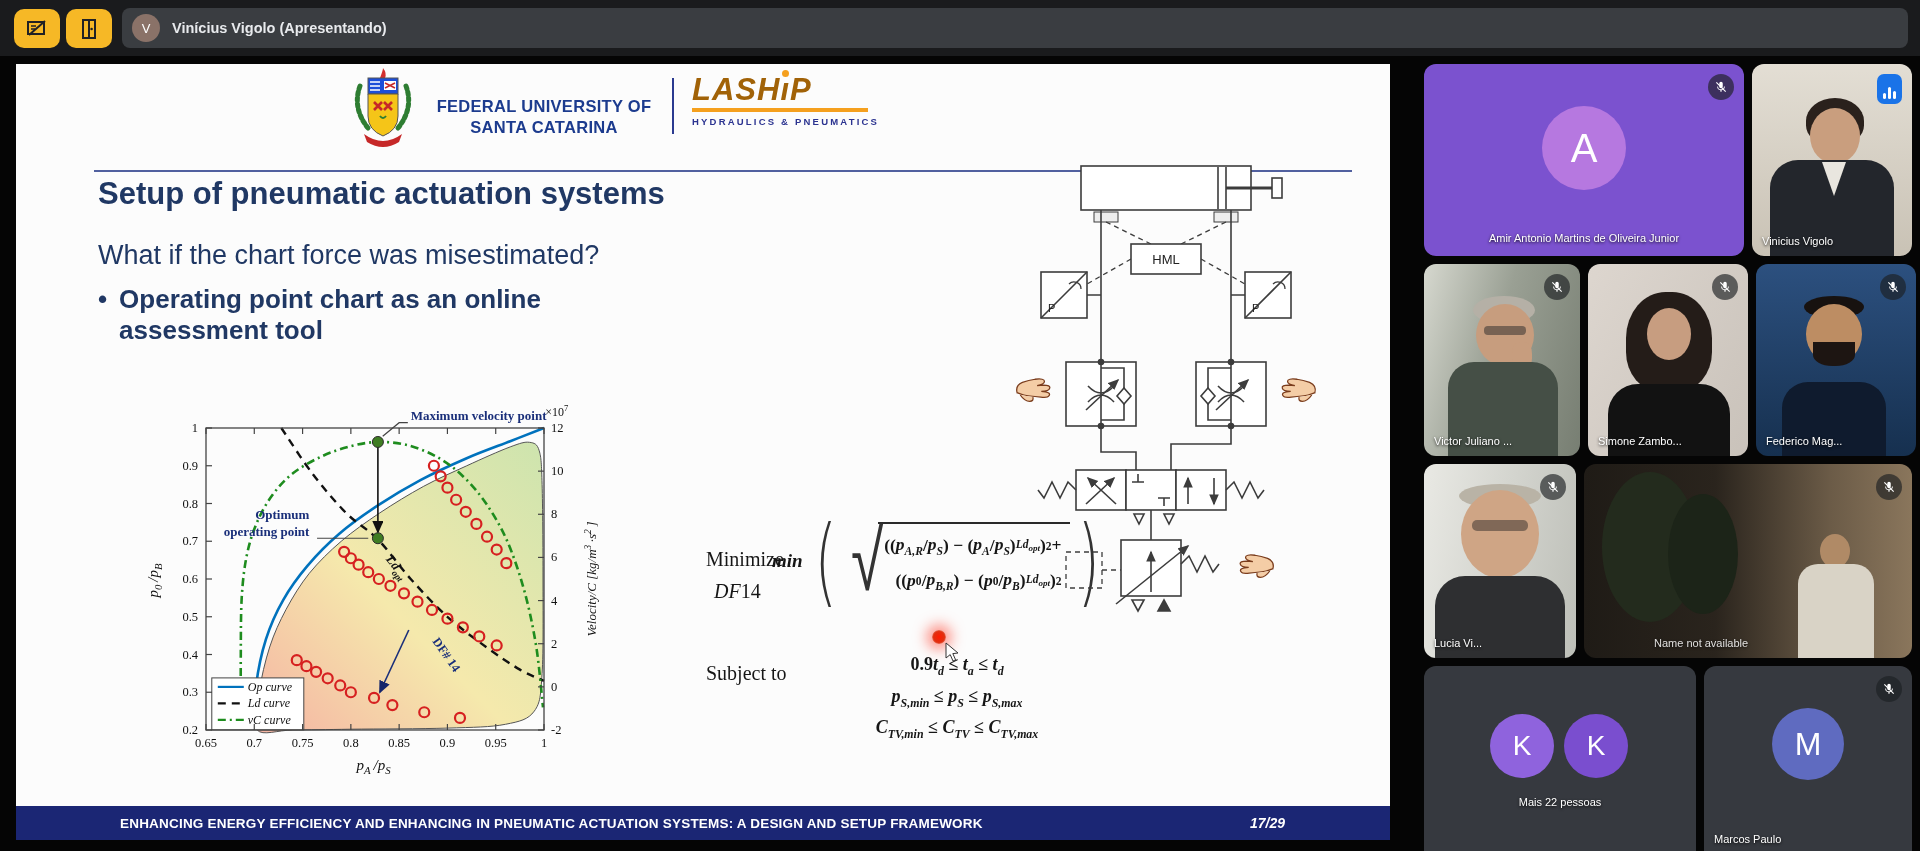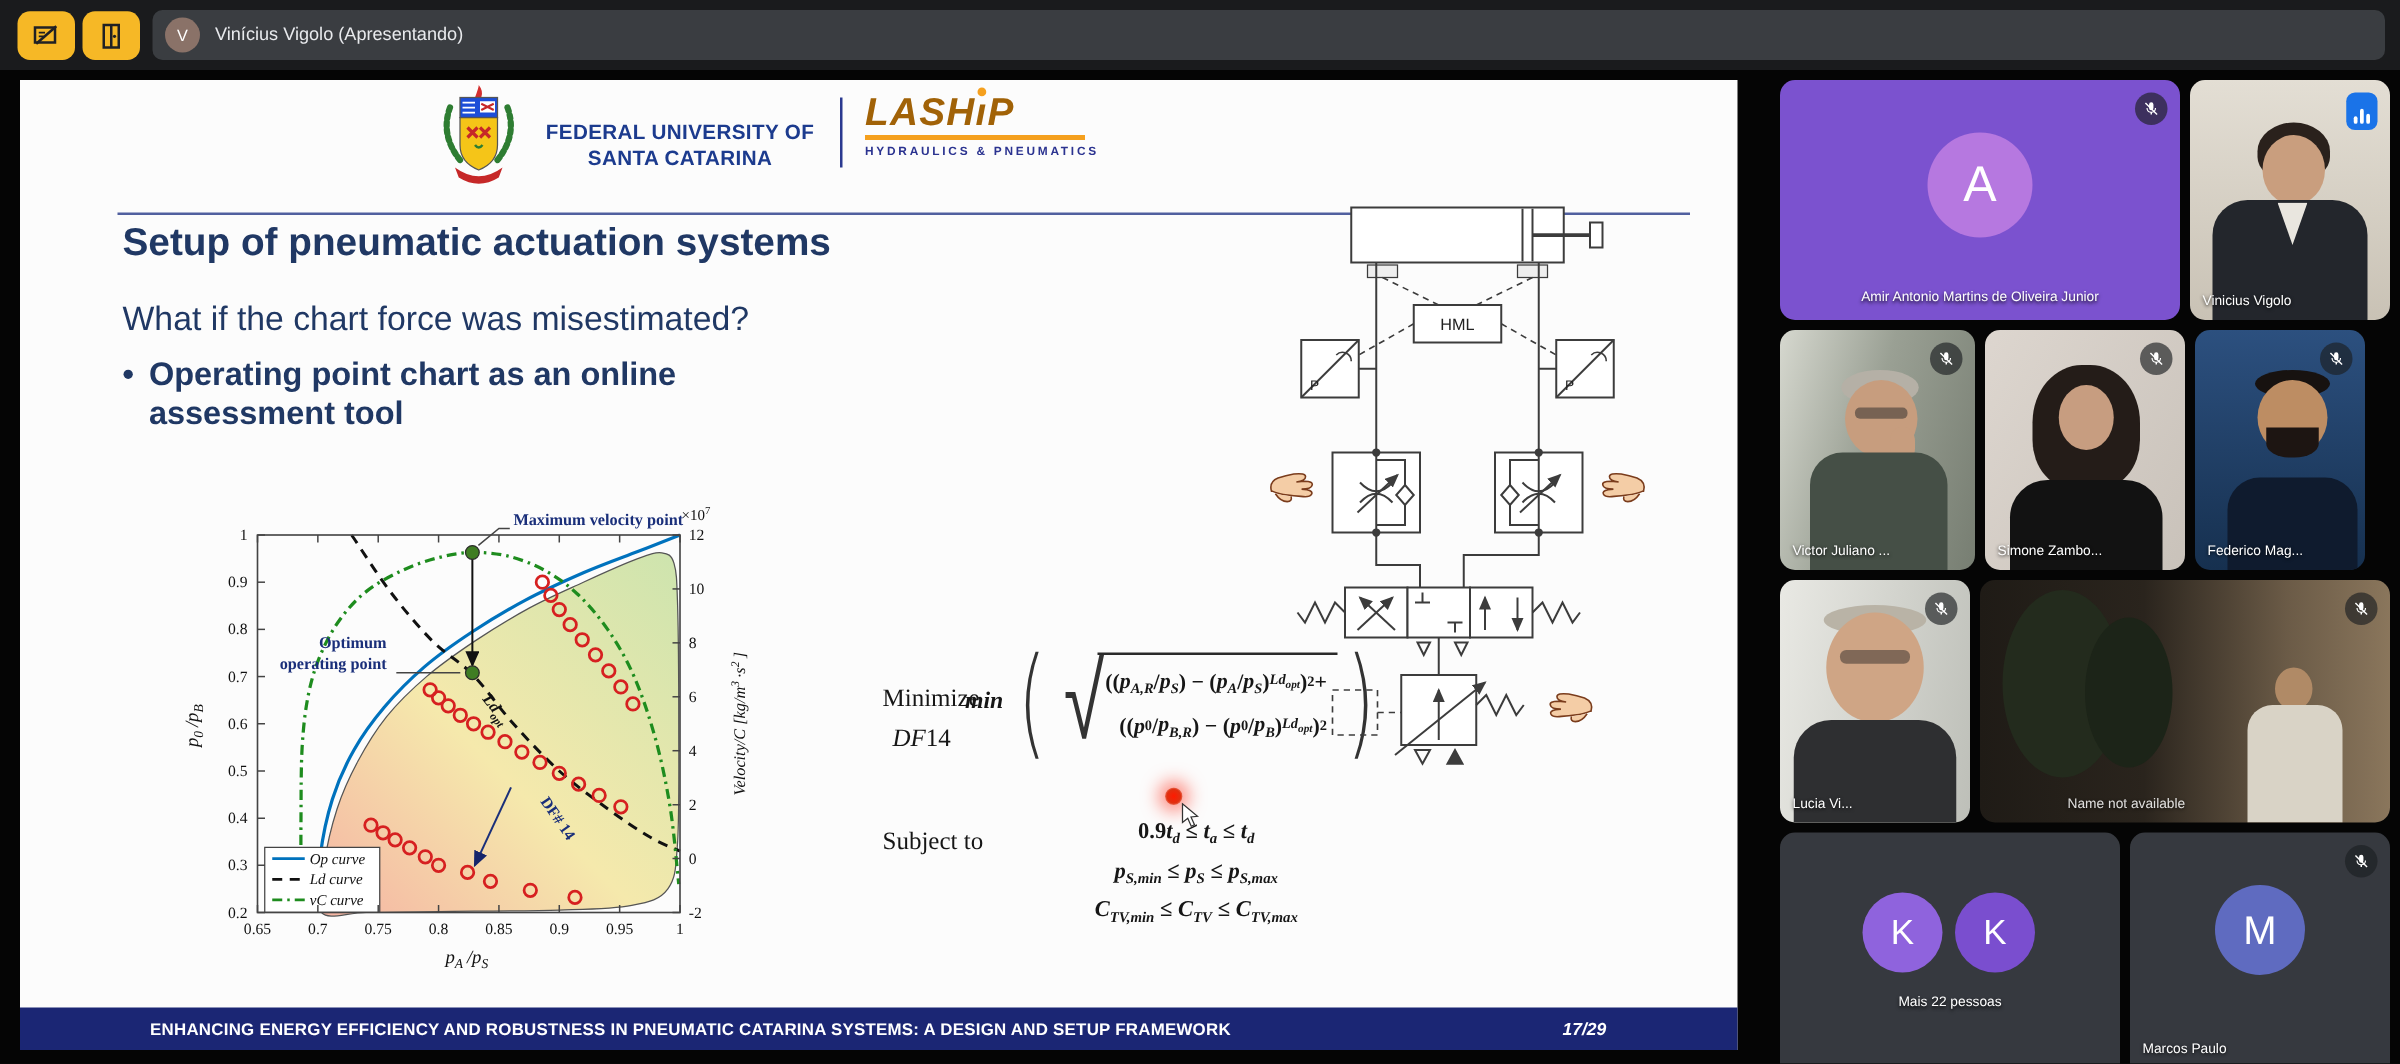--- a/index.html
+++ b/index.html
@@ -8,21 +8,21 @@
 
   
   #topbar{position:absolute;left:0;top:0;width:1920px;height:56px;background:#1a1b1d;}
   .ybtn{position:absolute;top:9px;width:46px;height:39px;border-radius:10px;background:#f6b826;
         display:flex;align-items:center;justify-content:center;cursor:pointer;}
   #ybtn1{left:14px;} #ybtn2{left:66px;}
   #presenter-pill{position:absolute;left:122px;top:8px;width:1786px;height:40px;border-radius:8px;
         background:#3a3d41;display:flex;align-items:center;padding-left:10px;box-sizing:border-box;}
   #pill-avatar{width:28px;height:28px;border-radius:50%;background:#8a7268;color:#fff;
         display:flex;align-items:center;justify-content:center;font-size:13px;}
-  #pill-name{margin-left:12px;color:#e8eaed;font-size:14.5px;font-weight:400;}
+  #pill-name{margin-left:12px;color:#e8eaed;font-size:14.5px;font-weight:700;}
 
   
   #slide{position:absolute;left:16px;top:64px;width:1374px;height:776px;background:#fcfcfc;}
   #slide *{box-sizing:border-box;}
   .abs{position:absolute;}
   #univ-text{left:408px;top:32px;width:240px;text-align:center;color:#1c3b8e;font-weight:bold;
         font-size:16.5px;line-height:1.25;letter-spacing:.3px;}
   #logo-divider{left:656px;top:14px;width:2px;height:56px;background:#2b3a90;}
   #laship{left:676px;top:10px;width:210px;text-align:left;}
   #laship-word{font-size:31px;font-weight:bold;font-style:italic;color:#a16207;letter-spacing:1px;line-height:1;}
@@ -95,21 +95,21 @@
   #t-victor .head{left:52px;top:40px;width:58px;height:62px;border-radius:50%;background:#c79d7e;}
   #t-victor .extra{left:60px;top:62px;width:42px;height:9px;border-radius:4px;background:rgba(40,40,40,.5);}
   #t-victor .shirt{left:88px;top:78px;width:20px;height:28px;border-radius:40%;background:#c79d7e;}
   #t-victor .torso{left:24px;top:98px;width:110px;height:94px;border-radius:26px 26px 0 0;background:#454f46;}
 
   #t-simone{left:1588px;top:264px;width:160px;height:192px;background:linear-gradient(120deg,#ddd6cf,#c9c2ba);}
   #t-simone .hair{left:38px;top:28px;width:86px;height:100px;border-radius:46% 46% 40% 40%;background:#241c18;}
   #t-simone .head{left:59px;top:44px;width:44px;height:52px;border-radius:50%;background:#c79d80;}
   #t-simone .torso{left:20px;top:120px;width:122px;height:72px;border-radius:30px 30px 0 0;background:#121212;}
 
-  #t-fede{left:1756px;top:264px;width:136px;height:192px;background:linear-gradient(180deg,#2c507f,#16304f);}
+  #t-fede{left:1756px;top:264px;width:160px;height:192px;background:linear-gradient(180deg,#2c507f,#16304f);}
   #t-fede .hair{left:48px;top:32px;width:60px;height:22px;border-radius:50%;background:#171210;}
   #t-fede .head{left:50px;top:40px;width:56px;height:60px;border-radius:50%;background:#bd8d63;}
   #t-fede .extra{left:57px;top:78px;width:42px;height:24px;border-radius:0 0 46% 46%;background:#1d1512;}
   #t-fede .torso{left:26px;top:118px;width:104px;height:74px;border-radius:26px 26px 0 0;background:#0f1b2e;}
 
   #t-lucia{left:1424px;top:464px;width:152px;height:194px;background:linear-gradient(100deg,#e9e9e4,#bdbfb8);}
   #t-lucia .hair{left:35px;top:20px;width:82px;height:24px;border-radius:50%;background:#b9b3a6;}
   #t-lucia .head{left:37px;top:26px;width:78px;height:88px;border-radius:50%;background:#cfa585;}
   #t-lucia .extra{left:48px;top:56px;width:56px;height:11px;border-radius:5px;background:rgba(30,30,30,.45);}
   #t-lucia .torso{left:11px;top:112px;width:130px;height:82px;border-radius:30px 30px 0 0;background:#2e2f31;}
@@ -442,21 +442,21 @@
         <path d="M150 452 L222 394" marker-end="url(#darr)"></path>
         <rect x="100" y="400" width="36" height="36" stroke-dasharray="5 4" stroke-width="1.3"></rect>
         <path d="M136 418 H155" stroke-dasharray="5 4" stroke-width="1.3"></path>
         <path d="M166 448 h12 l-6 11 z"></path>
         <path d="M192 459 h12 l-6 -11 z" fill="#3c3c3c"></path>
       </g>
       <use href="#hand-shape" transform="translate(310,398) scale(-1.05,1.05)"></use>
     </svg>
 
     <div class="abs" id="slide-footer">
-      <div id="footer-text">ENHANCING ENERGY EFFICIENCY AND ROBUSTNESS IN PNEUMATIC CATARINA SYSTEMS: A DESIGN AND SETUP FRAMEWORK</div>
+      <div id="footer-text">ENHANCING ENERGY EFFICIENCY AND ENHANCING IN PNEUMATIC ACTUATION SYSTEMS: A DESIGN AND SETUP FRAMEWORK</div>
       <div id="footer-page">17/29</div>
     </div>
   </div>
 
   <div class="vtile" id="t-amir">
     <div class="avatar">A</div>
     <div class="mute">
       <svg viewBox="0 0 24 24" width="14" height="14">
           <path fill="#fff" d="M12 14a3 3 0 0 0 3-3V6a3 3 0 0 0-6 0v5a3 3 0 0 0 3 3zm5-3h1.6a6.6 6.6 0 0 1-5.6 6.4V20h-2v-2.6A6.6 6.6 0 0 1 5.4 11H7a5 5 0 0 0 10 0z"></path>
           <path stroke="#fff" stroke-width="2" d="M4 4 L20 20"></path>

